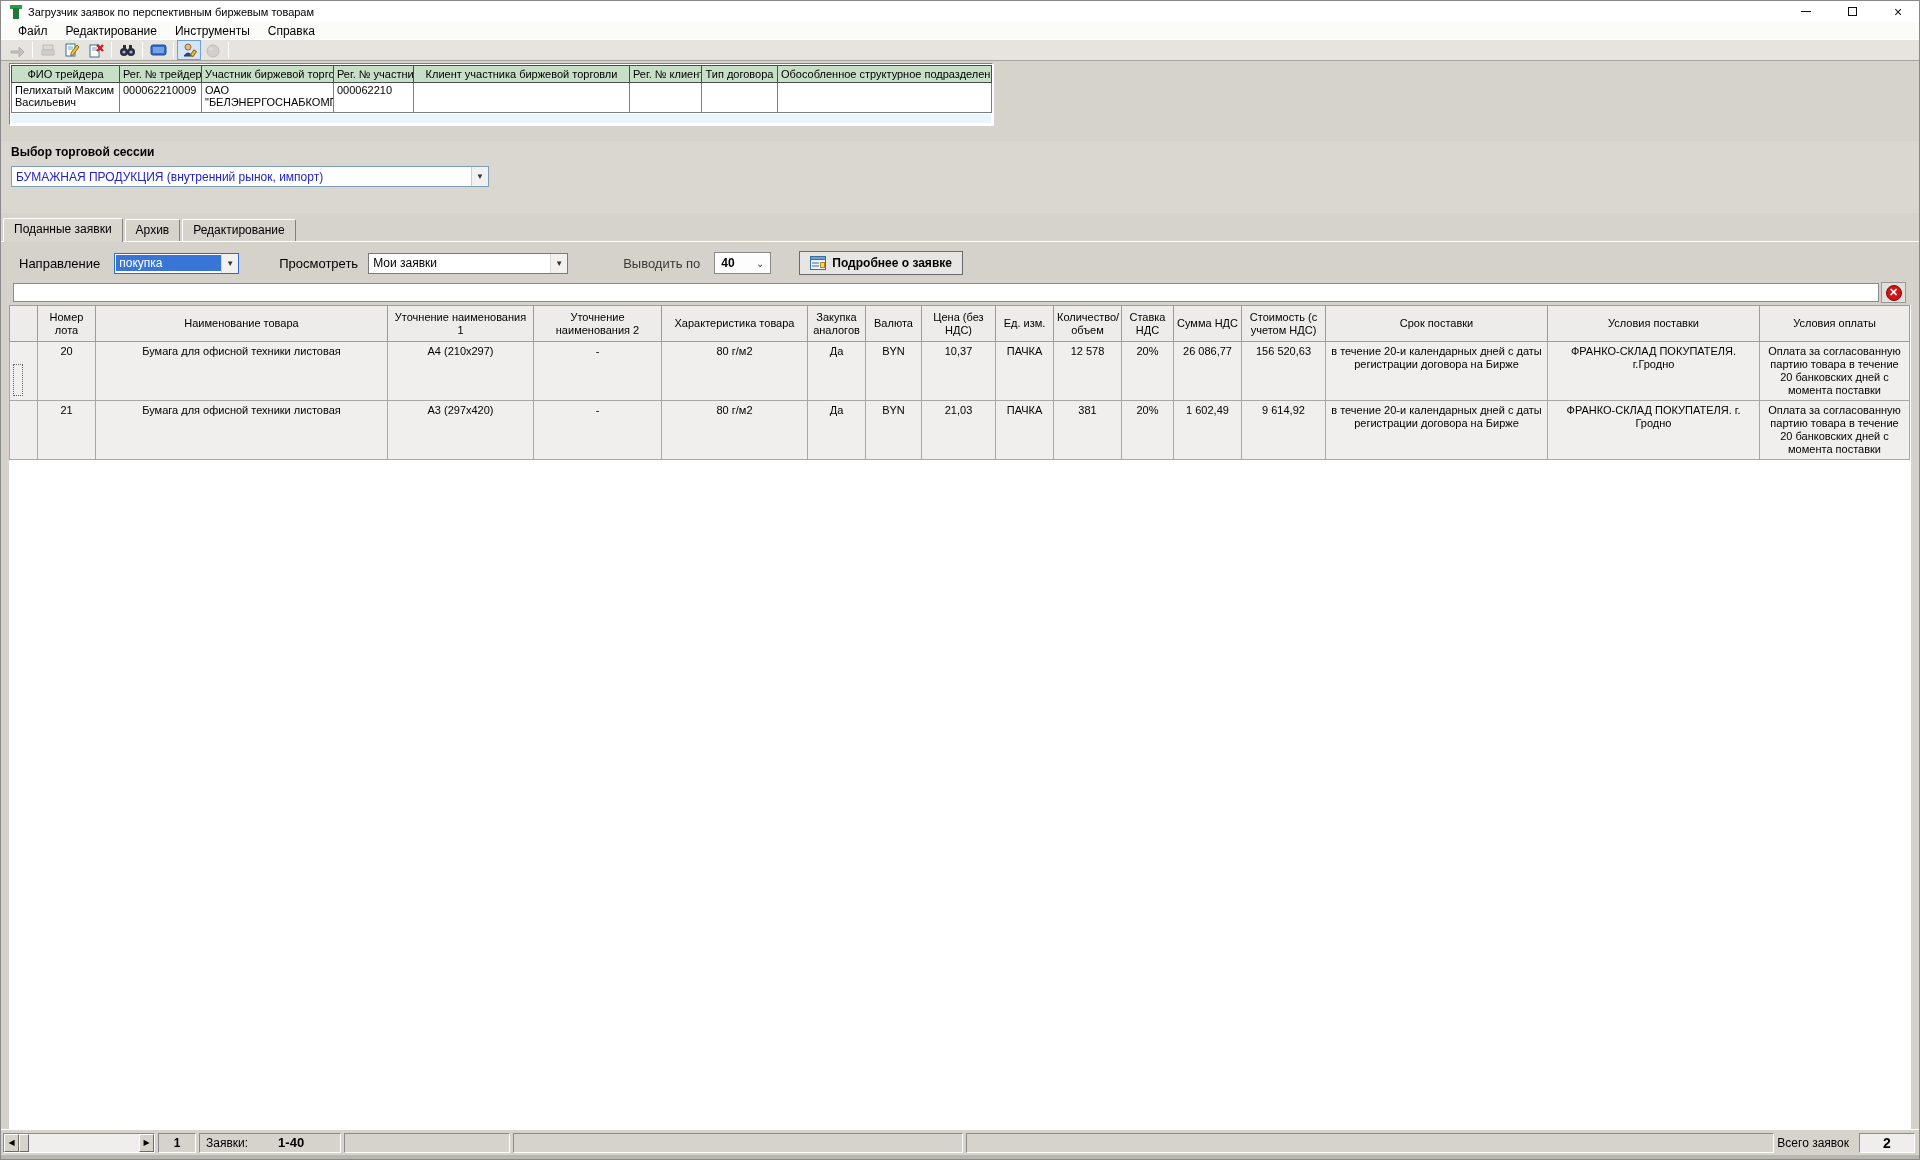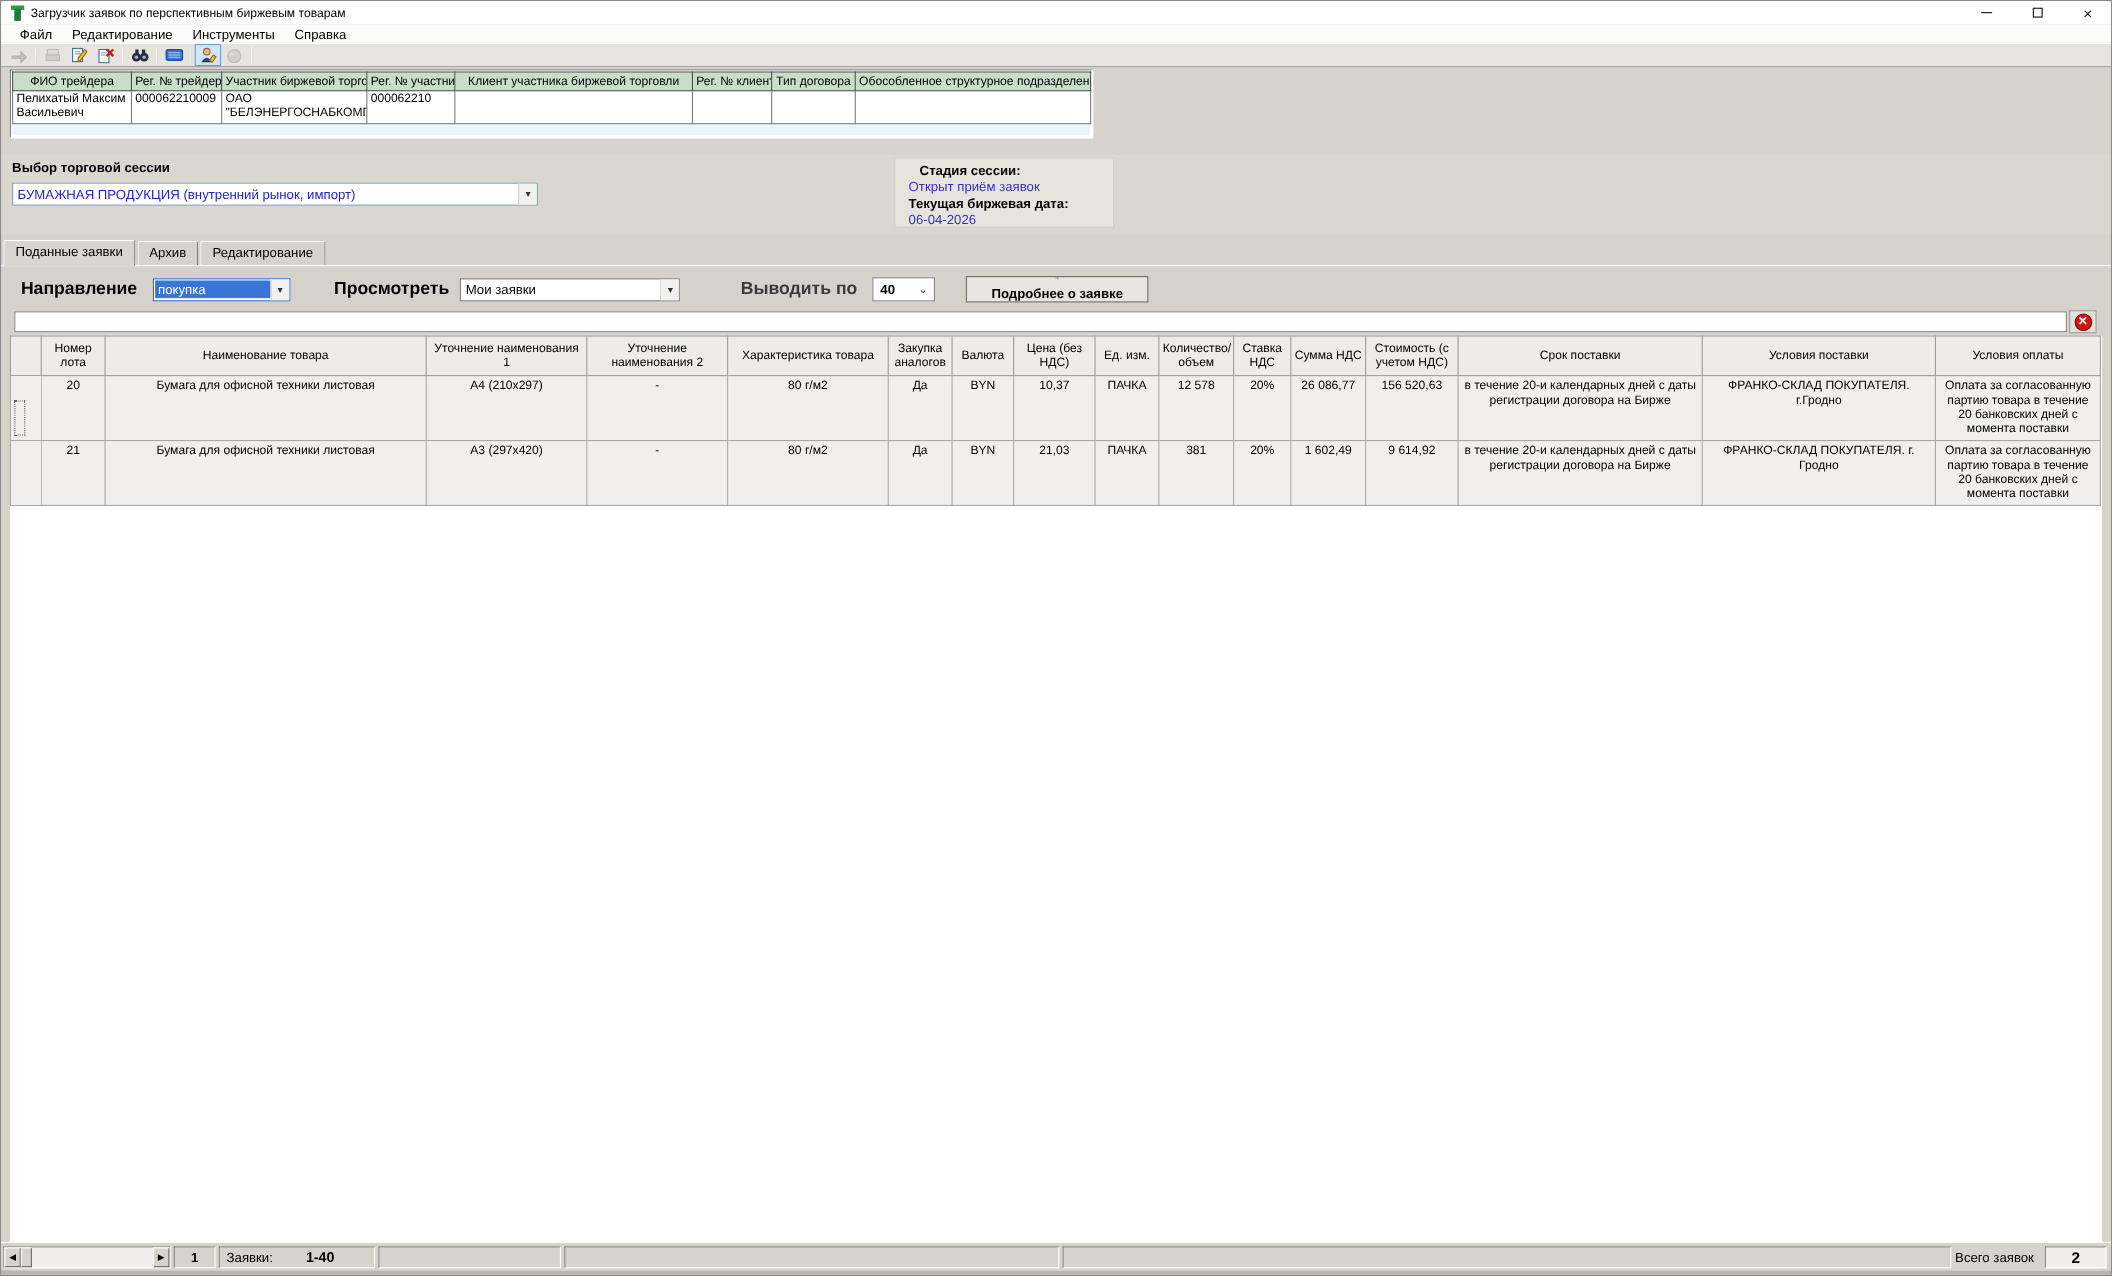--- a/index.html
+++ b/index.html
@@ -63,34 +63,34 @@
   .tabbar { position:absolute; left:2px; top:218px; height:22px; display:flex; align-items:flex-end; }
   .tab { padding:3px 10px 4px 10px; font-size:12px; background:#d6d3cc; border:1px solid #808080;
          border-bottom:none; border-top:1px solid #fff; border-left:1px solid #fff; margin-right:2px;
          border-top-left-radius:2px; border-top-right-radius:2px; position:relative; }
   .tab.active { background:#d9d6cf; padding-bottom:6px; z-index:3; top:1px; }
   .tabpage { position:absolute; left:0; top:240px; width:1920px; height:886px; background:#d5d2cb;
              border-top:1px solid #fff; }
 
   
   .controls-row { position:absolute; left:0; top:8px; width:1920px; height:26px; display:flex; align-items:center; }
-  .ctl-label { font-weight:bold; font-size:16px; }
+  .ctl-label { font-weight:normal; font-size:13px; }
   .lbl-direction { margin-left:18px; }
   .combo-small { width:125px; height:21px; margin-left:14px; border:1px solid #2a6cd4; background:#fff; display:flex; align-items:center; }
   .combo-small .sel { background:#3875d7; color:#fff; font-size:12px; padding:1px 3px; margin-left:1px; flex:1; }
   .combo-small .combo-arrow, .combo-view .combo-arrow { width:17px; height:100%; display:flex; align-items:center; justify-content:center; font-size:8px; color:#333; background:#f2f1ef; border-left:1px solid #d8d8d8; }
   .lbl-view { margin-left:40px; }
   .combo-view { width:200px; height:21px; margin-left:10px; border:1px solid #7a7a7a; background:#fff; display:flex; align-items:center; }
   .combo-view .combo-text { flex:1; padding:0 4px; font-size:12px; color:#000; }
   .lbl-pagesize { margin-left:55px; color:#3a3a3a; }
   .select-pagesize { width:57px; height:22px; margin-left:14px; border:1px solid #8a8a8a; background:#fdfdfd;
                      display:flex; align-items:center; justify-content:space-between; padding:0 6px; font-size:12px; font-weight:bold; }
   .select-pagesize .chev { font-weight:normal; font-size:10px; color:#444; }
-  .details-btn { margin-left:28px; height:24px; padding:0 22px; background:#e8e6e2; border:1px solid #6a6a6a;
-                 display:flex; align-items:center; gap:6px; font-size:12px; font-weight:bold;flex-direction:column; }
+  .details-btn { margin-left:28px; height:24px; padding:0 10px; background:#e8e6e2; border:1px solid #6a6a6a;
+                 display:flex; align-items:center; gap:6px; font-size:12px; font-weight:bold; }
 
   
   .filter-row { position:absolute; left:0; top:38px; width:1920px; height:25px; display:flex; align-items:center; }
   .filter-input { margin-left:12px; width:1866px; height:19px; border:1px solid #8a8a8a; background:#fff;
                   font-family:"Liberation Sans",sans-serif; font-size:11px; padding:0 3px; }
   .clear-filter-btn { width:25px; height:21px; margin-left:2px; background:#e2e0db; border:1px solid #9a9a9a;
                       display:flex; align-items:center; justify-content:center; }
   .red-x { width:16px; height:16px; border-radius:50%; background:#d11414; color:#fff; font-size:11px; font-weight:bold;
            display:flex; align-items:center; justify-content:center; line-height:1; border:1px solid #8a0000; }
 
@@ -258,26 +258,20 @@
   <div class="trader-strip"></div>
 </div>
 
 <div class="session-band">
   <div class="session-select">
     <div class="group-label">Выбор торговой  сессии</div>
     <div class="combo">
       <span class="combo-text">БУМАЖНАЯ ПРОДУКЦИЯ (внутренний рынок, импорт)</span>
       <span class="combo-arrow">▼</span>
     </div>
-  </div>
-  <div class="session-info si-2">
-    <div class="si-label" style="padding-left:10px;">Стадия сессии:</div>
-    <div class="si-value">Открыт приём заявок</div>
-    <div class="si-label">Текущая биржевая дата:</div>
-    <div class="si-value">06-04-2026</div>
   </div>
 </div>
 
 <div class="tabbar" id="tabbar">
     <span class="tab active">Поданные заявки</span>
     <span class="tab">Архив</span>
     <span class="tab">Редактирование</span>
   </div>
 
 <div class="tabpage">

